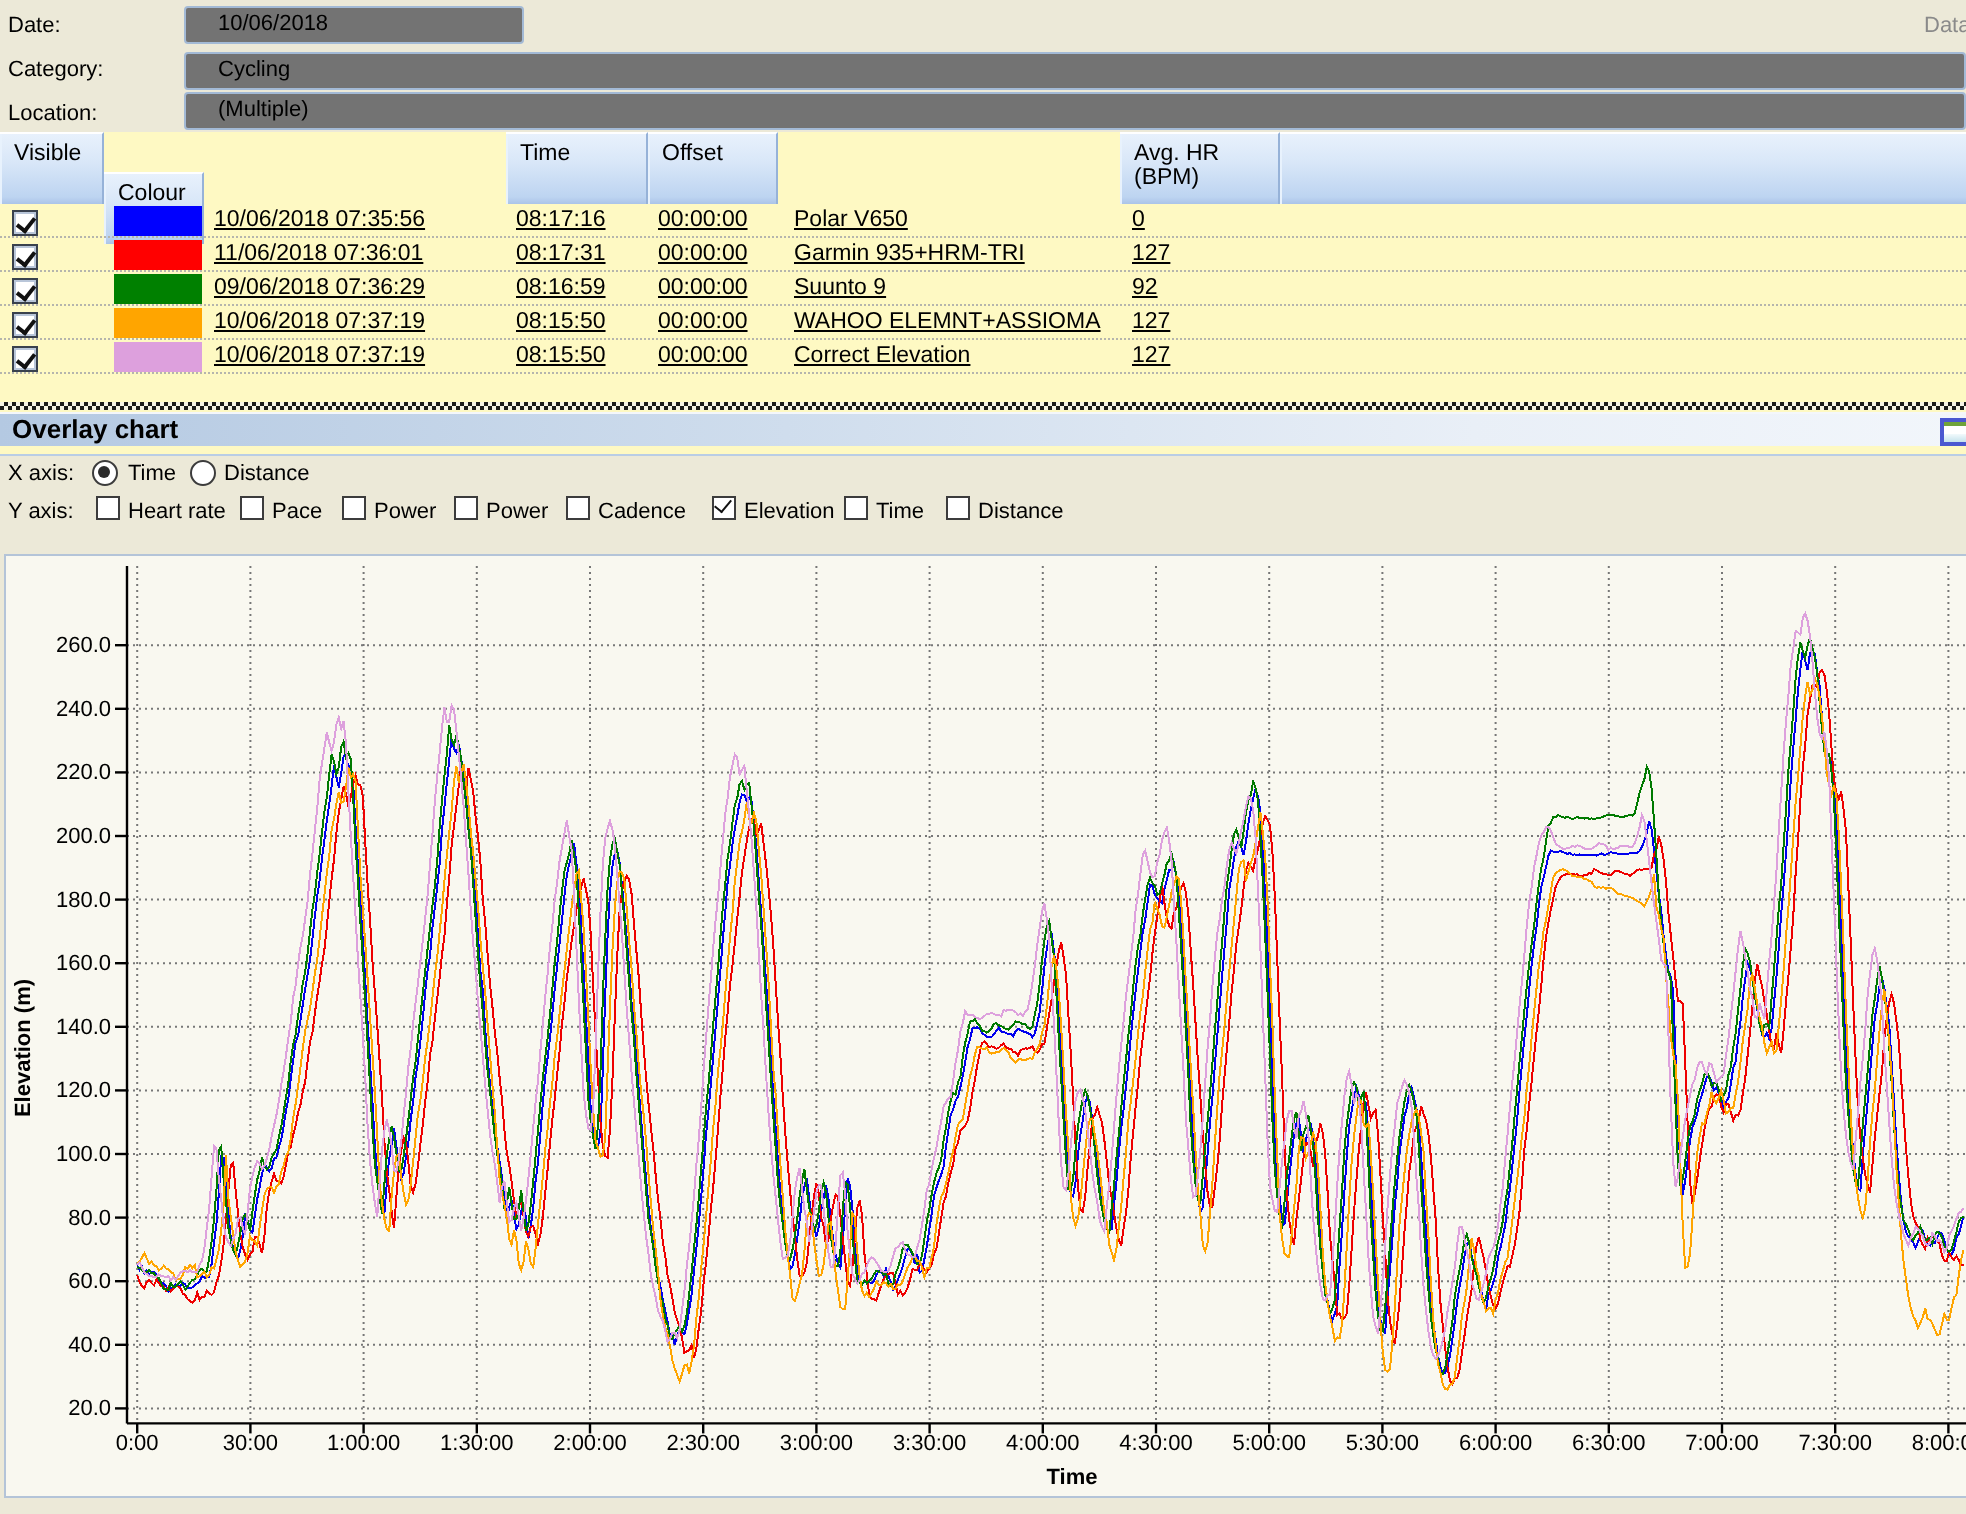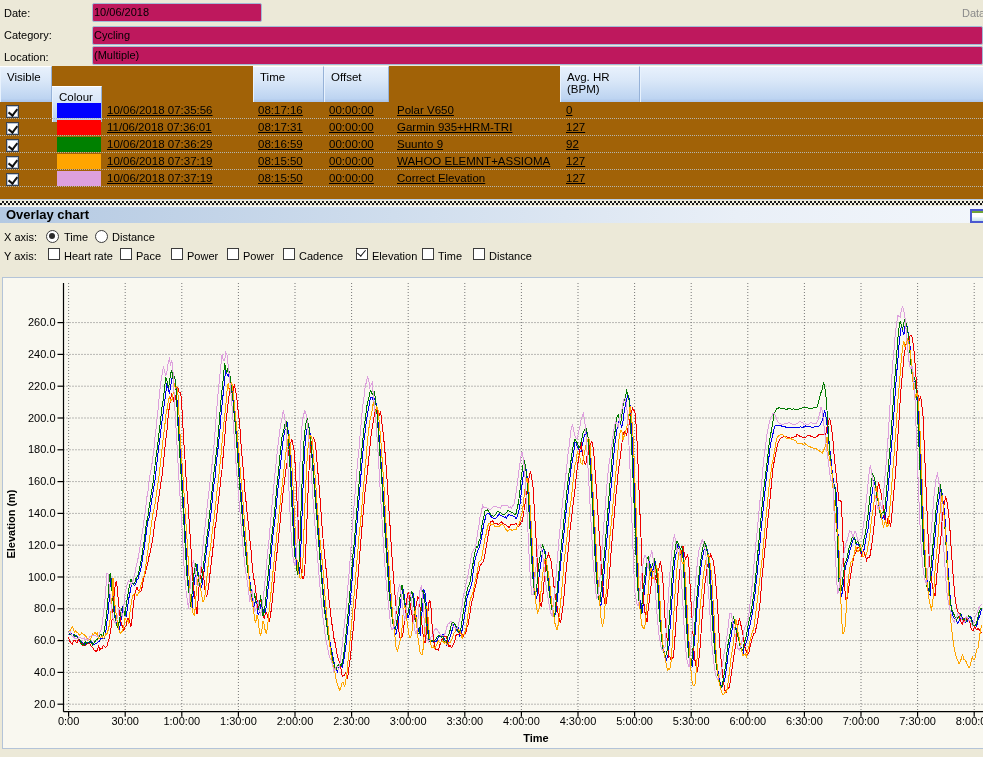--- a/index.html
+++ b/index.html
@@ -8,28 +8,28 @@
   background:#ece9d8;
   font-family:"Liberation Sans", sans-serif;
   font-size:11px;
   color:#000;
   position:relative;
 }
 .abs { position:absolute; }
 .inp {
   position:absolute;
   border:1px solid #a3bad6;
-  background:#be185d;
+  background:#737373;
   height:19px;
   line-height:17px;
-  padding-left:1px;
+  padding-left:16px;
   border-radius:2px;
 }
 
-#tbl { position:absolute; left:0; top:66px; width:983px; height:134px; background:#a16207; border-bottom:1px solid #b9cde5; font-size:11.5px;}
+#tbl { position:absolute; left:0; top:66px; width:983px; height:162px; background:#fef9c3; border-bottom:1px solid #b9cde5; font-size:11.5px;}
 .hcell {
   position:absolute; top:0; height:36px;
   background:linear-gradient(#e8f1fc,#d9e7f8 40%,#bdd4f1 90%,#abc4e8);
   border-right:1px solid #96b2d8;
   border-top:1px solid #fff;
   box-shadow:inset 1px 0 0 #e8f2fd;
   padding:4px 0 0 7px;
 }
 .rcell { position:absolute; height:17px; line-height:17px;text-decoration:underline; }
 .rowline { position:absolute; left:0; width:983px; height:17px; border-bottom:1px dotted #b5b5ad; }
@@ -99,21 +99,21 @@
     <div class="cb" style="left:6px;top:56px;"></div>
     <div class="sw" style="left:57px;top:54px;background:#ff0000;"></div>
     <div class="rcell" style="left:107px;top:53px;">11/06/2018 07:36:01</div>
     <div class="rcell" style="left:258px;top:53px;">08:17:31</div>
     <div class="rcell" style="left:329px;top:53px;">00:00:00</div>
     <div class="rcell" style="left:397px;top:53px;">Garmin 935+HRM-TRI</div>
     <div class="rcell" style="left:566px;top:53px;">127</div>
     <div class="rowline" style="top:70px;"></div>
     <div class="cb" style="left:6px;top:73px;"></div>
     <div class="sw" style="left:57px;top:71px;background:#008000;"></div>
-    <div class="rcell" style="left:107px;top:70px;">10/06/2018 07:36:29</div>
+    <div class="rcell" style="left:107px;top:70px;">09/06/2018 07:36:29</div>
     <div class="rcell" style="left:258px;top:70px;">08:16:59</div>
     <div class="rcell" style="left:329px;top:70px;">00:00:00</div>
     <div class="rcell" style="left:397px;top:70px;">Suunto 9</div>
     <div class="rcell" style="left:566px;top:70px;">92</div>
     <div class="rowline" style="top:87px;"></div>
     <div class="cb" style="left:6px;top:90px;"></div>
     <div class="sw" style="left:57px;top:88px;background:#ffa500;"></div>
     <div class="rcell" style="left:107px;top:87px;">10/06/2018 07:37:19</div>
     <div class="rcell" style="left:258px;top:87px;">08:15:50</div>
     <div class="rcell" style="left:329px;top:87px;">00:00:00</div>

